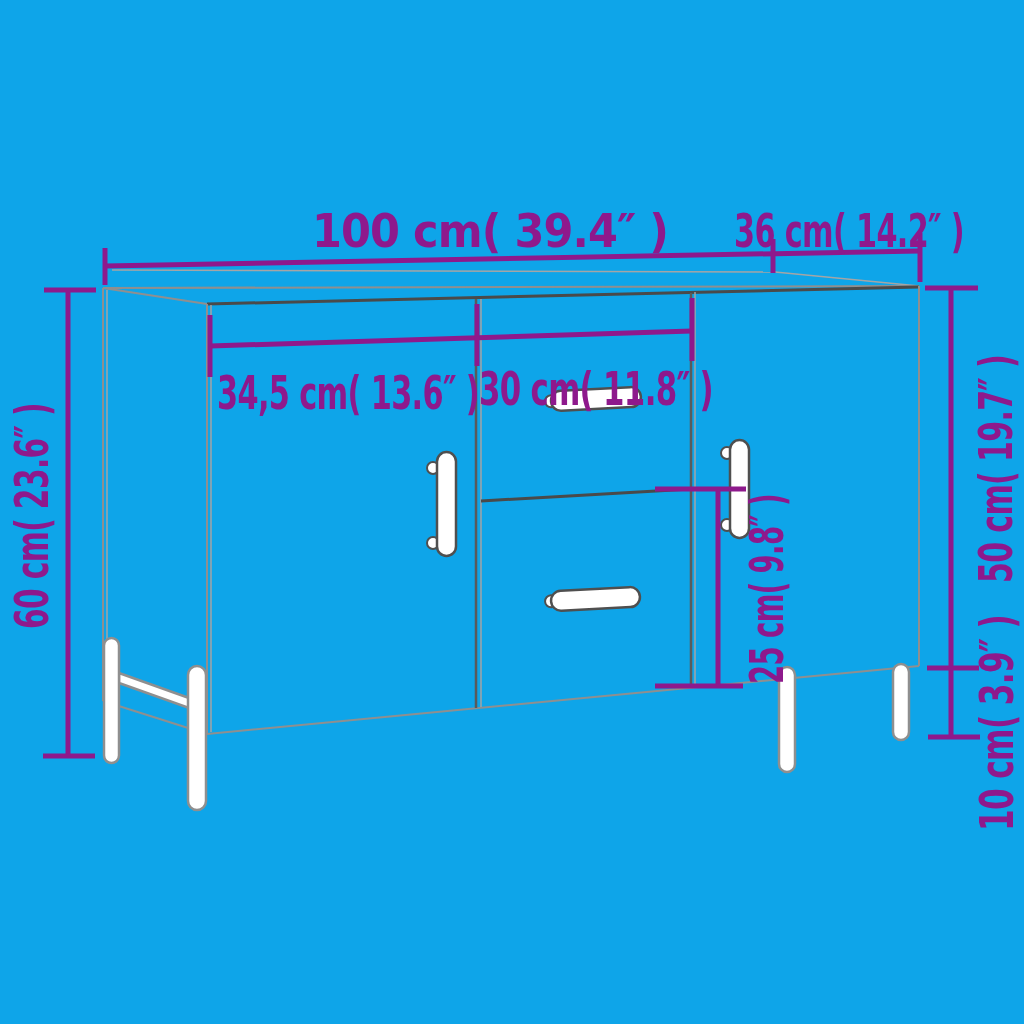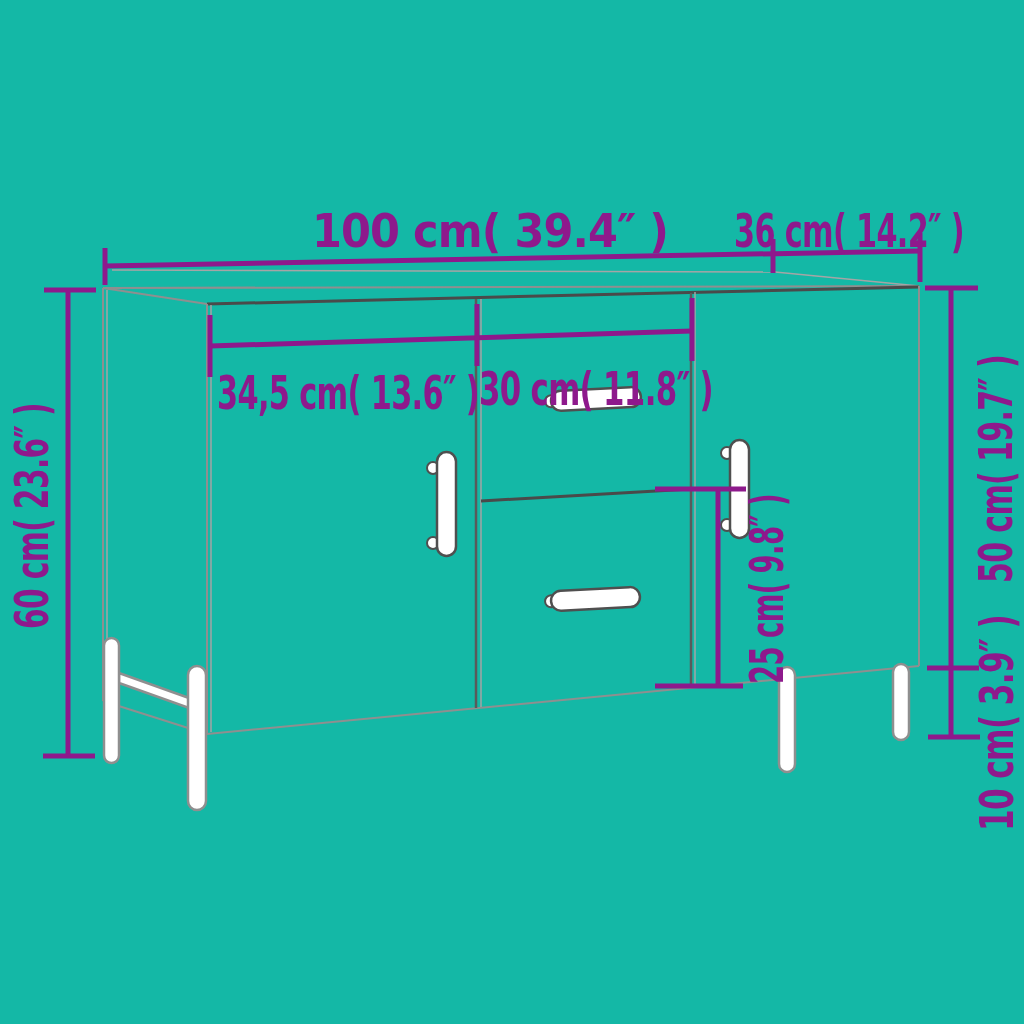--- a/index.html
+++ b/index.html
@@ -7,21 +7,21 @@
     padding: 0;
     background: #ffffff;
     width: 1024px;
     height: 1024px;
     overflow: hidden;
   }
   .stage {
     position: relative;
     width: 1024px;
     height: 1024px;
-    background: #14b8a6;
+    background: #0ea5e9;
   }
   svg { display: block; }
   .dim-label {
     font-family: "DejaVu Sans", "Liberation Sans", sans-serif;
     font-weight: bold;
     font-size: 46px;
     fill: #8e198c;
     letter-spacing: -1px;
   }
   .mline  { stroke: #8e198c; stroke-width: 5; fill: none; stroke-linecap: butt; }

